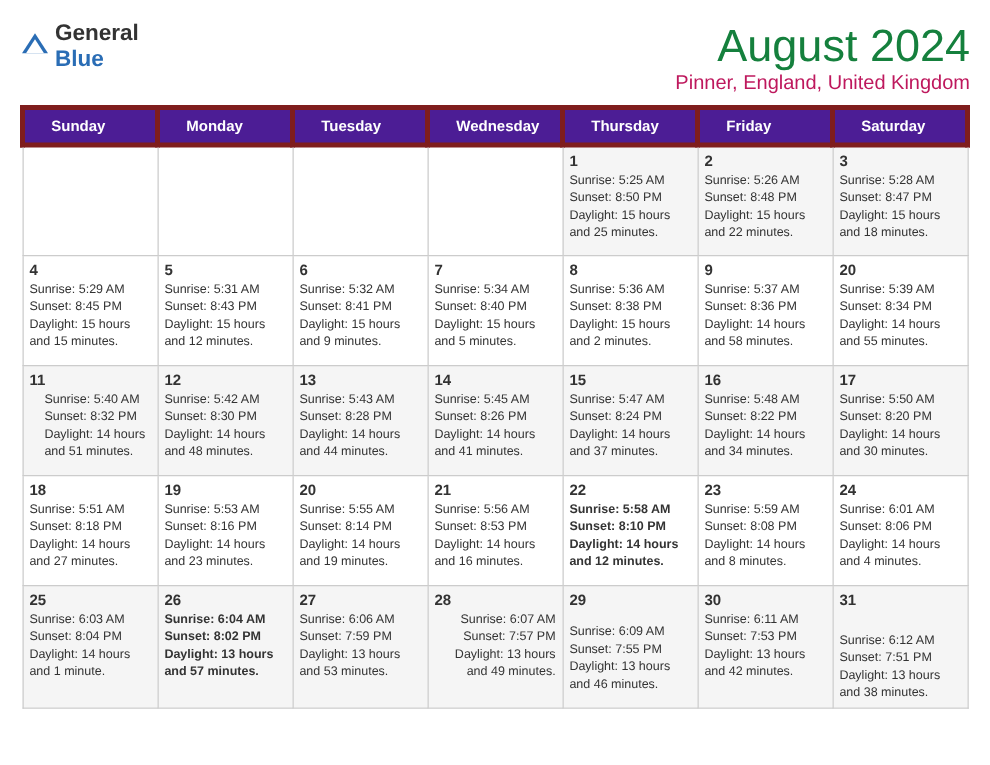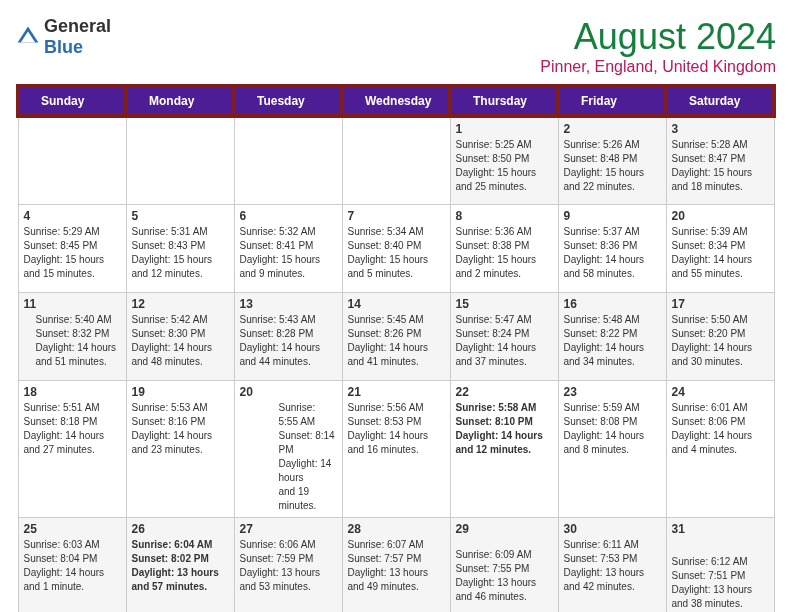--- a/index.html
+++ b/index.html
@@ -263,21 +263,21 @@
         </td>
         <td>
           <span class="day-number">19</span>
           <div class="day-info" style="white-space: pre-line;">Sunrise: 5:53 AM
 Sunset: 8:16 PM
 Daylight: 14 hours
 and 23 minutes.</div>
         </td>
         <td>
           <span class="day-number">20</span>
-          <div class="day-info" style="white-space: pre-line; margin-left: 39px;">Sunrise: 5:55 AM
+          <div class="day-info" style="white-space: pre-line;">Sunrise: 5:55 AM
 Sunset: 8:14 PM
 Daylight: 14 hours
 and 19 minutes.</div>
         </td>
         <td>
           <span class="day-number">21</span>
           <div class="day-info" style="white-space: pre-line;">Sunrise: 5:56 AM
 Sunset: 8:53 PM
 Daylight: 14 hours
 and 16 minutes.</div>
@@ -321,21 +321,21 @@
         </td>
         <td>
           <span class="day-number">27</span>
           <div class="day-info" style="white-space: pre-line;">Sunrise: 6:06 AM
 Sunset: 7:59 PM
 Daylight: 13 hours
 and 53 minutes.</div>
         </td>
         <td>
           <span class="day-number">28</span>
-          <div class="day-info" style="white-space: pre-line;">Sunrise: 6:07 AM
+          <div class="day-info" style="white-space: pre-line; text-align: right;">Sunrise: 6:07 AM
 Sunset: 7:57 PM
 Daylight: 13 hours
 and 49 minutes.</div>
         </td>
         <td>
           <span class="day-number">29</span>
           <div class="day-info" style="white-space: pre-line; margin-top: 12px;">Sunrise: 6:09 AM
 Sunset: 7:55 PM
 Daylight: 13 hours
 and 46 minutes.</div>

